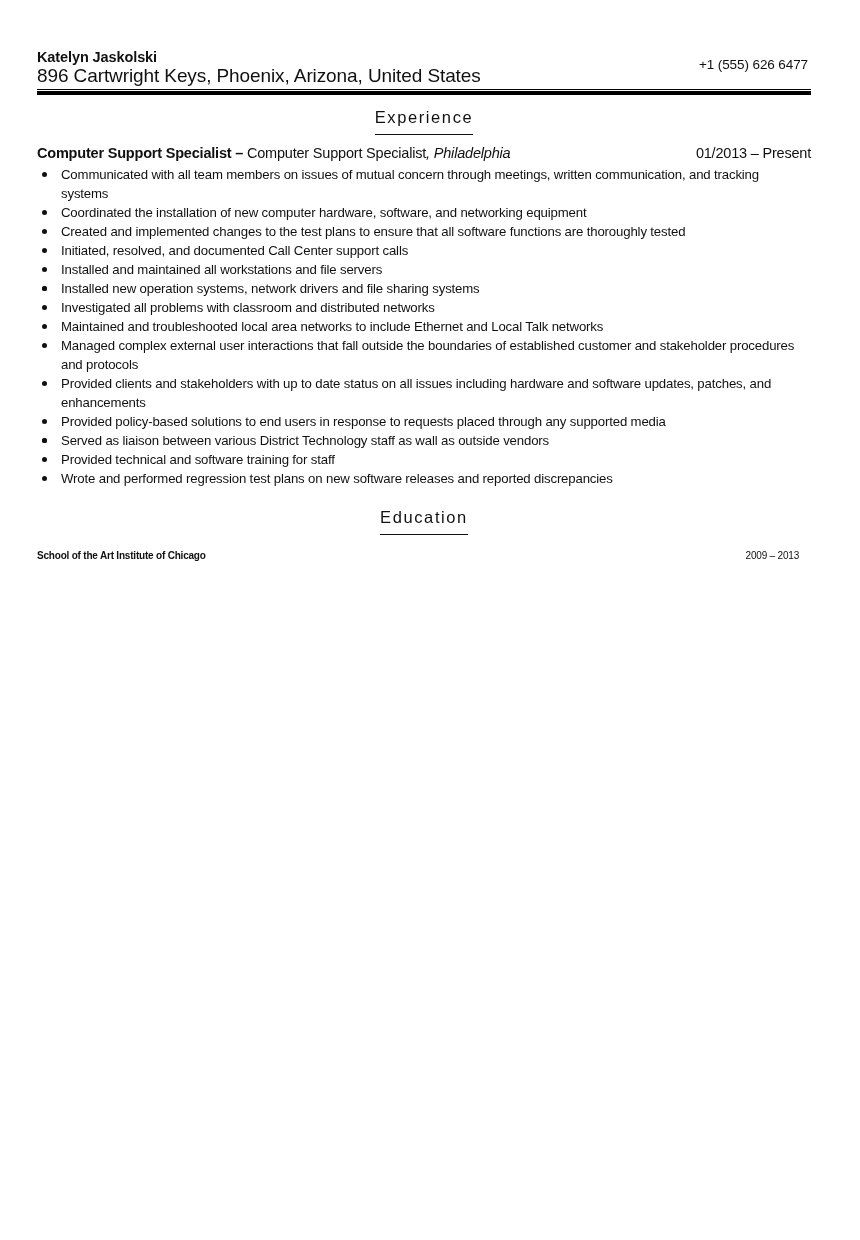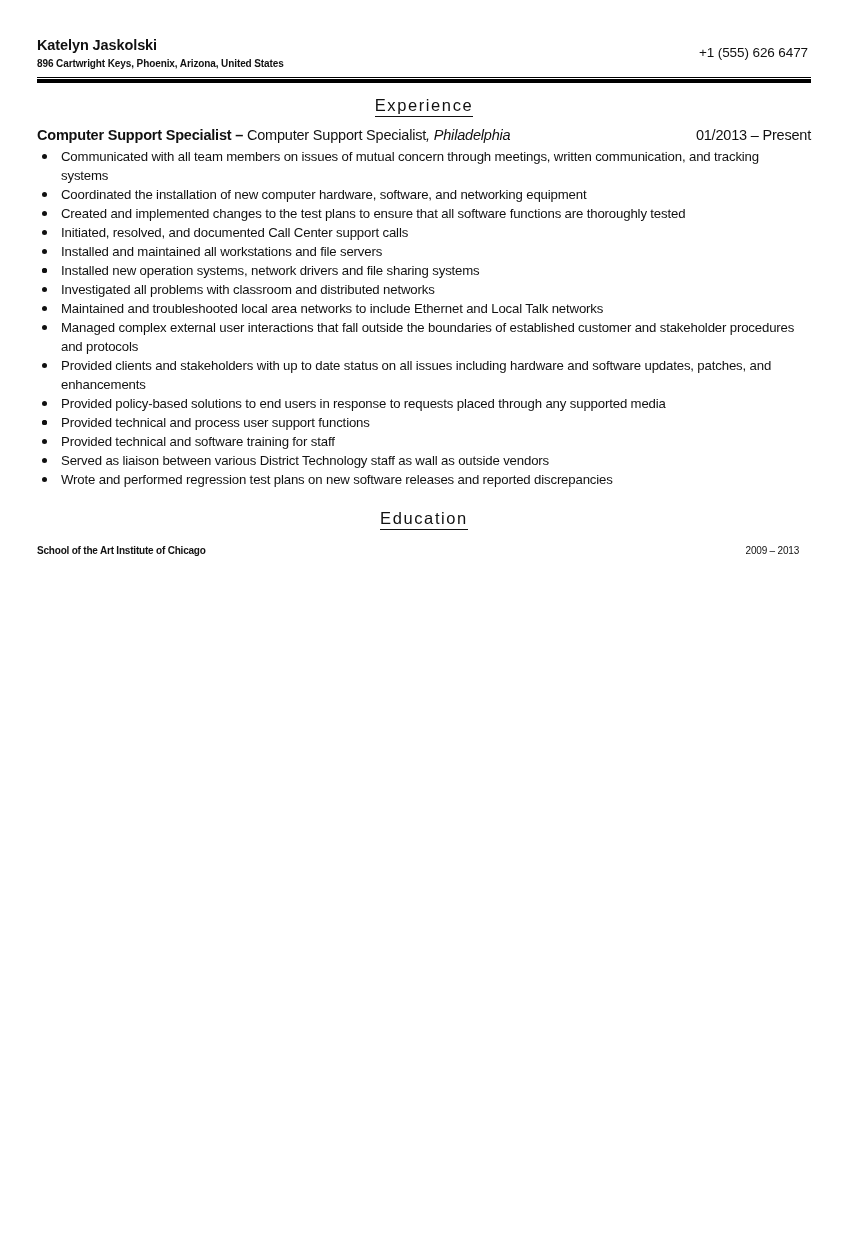--- a/index.html
+++ b/index.html
@@ -17,33 +17,33 @@
     }
     .page {
       position: absolute;
       left: 37px;
       top: 36px;
       width: 774px;
     }
     .header {
       position: relative;
       height: 36px;
+      margin-top: 12px;
     }
     .name {
       font-size: 14.5px;
       font-weight: bold;
       line-height: 18px;
       letter-spacing: -0.1px;
     }
     .address {
-      font-size: 10px;
+      font-size: 19px;
       line-height: 18px;
       margin-top: 1px;
       letter-spacing: -0.1px;
-      font-weight: bold;
     }
     .phone {
       position: absolute;
       right: 3px;
       top: 8px;
       font-size: 13.5px;
       line-height: 18px;
       letter-spacing: -0.1px;
     }
     .rule {
@@ -61,21 +61,21 @@
     }
     .section-title-wrap {
       text-align: center;
       margin-top: 12px;
     }
     .section-title {
       display: inline-block;
       font-size: 16.5px;
       letter-spacing: 1.6px;
       line-height: 20px;
-      padding-bottom: 1px;
+      padding-bottom: 7px;
       border-bottom: 1.5px solid #111;
     }
     .job-head {
       position: relative;
       margin-top: 9px;
       font-size: 14.5px;
       line-height: 19px;
       letter-spacing: -0.2px;
     }
     .job-head .title { font-weight: bold; }
@@ -157,23 +157,22 @@
     <li><span class="dot"></span><span>Initiated, resolved, and documented Call Center support calls</span></li>
     <li><span class="dot"></span><span>Installed and maintained all workstations and file servers</span></li>
     <li><span class="dot"></span></li>
     <li><span class="dot"></span><span>Installed new operation systems, network drivers and file sharing systems</span></li>
     <li><span class="dot"></span><span>Investigated all problems with classroom and distributed networks</span></li>
     <li><span class="dot"></span><span>Maintained and troubleshooted local area networks to include Ethernet and Local Talk networks</span></li>
     <li><span class="dot"></span><span>Managed complex external user interactions that fall outside the boundaries of established customer and stakeholder procedures and protocols</span></li>
     <li><span class="dot"></span><span>Provided clients and stakeholders with up to date status on all issues including hardware and software updates, patches, and enhancements</span></li>
     <li><span class="dot"></span><span>Provided policy-based solutions to end users in response to requests placed through any supported media</span></li>
     <li><span class="dot"></span></li>
-    <li><span class="dot"></span><span>Provided technical and process user support functions</span></li>
+    <li><span class="dot"></span><span>Served as liaison between various District Technology staff as wall as outside vendors</span></li>
     <li><span class="dot"></span><span>Provided technical and software training for staff</span></li>
-    <li><span class="dot"></span><span>Served as liaison between various District Technology staff as wall as outside vendors</span></li>
     <li><span class="dot"></span><span>Wrote and performed regression test plans on new software releases and reported discrepancies</span></li>
   </ul>
 
   <div class="edu-title-wrap">
     <span class="section-title">Education</span>
   </div>
 
   <div class="edu-row">
     <span class="school">School of the Art Institute of Chicago</span>
     <span class="years">2009 – 2013</span>

